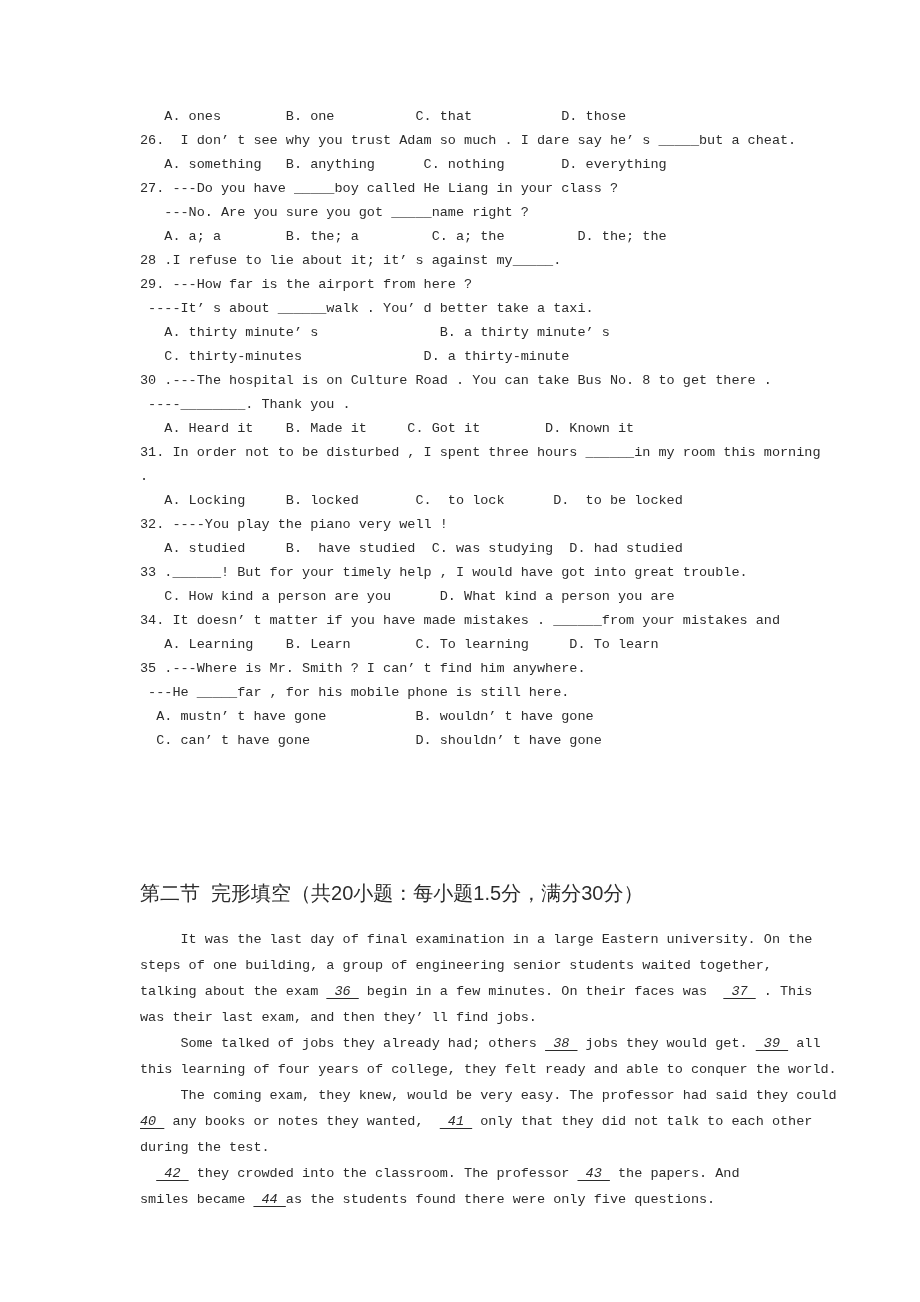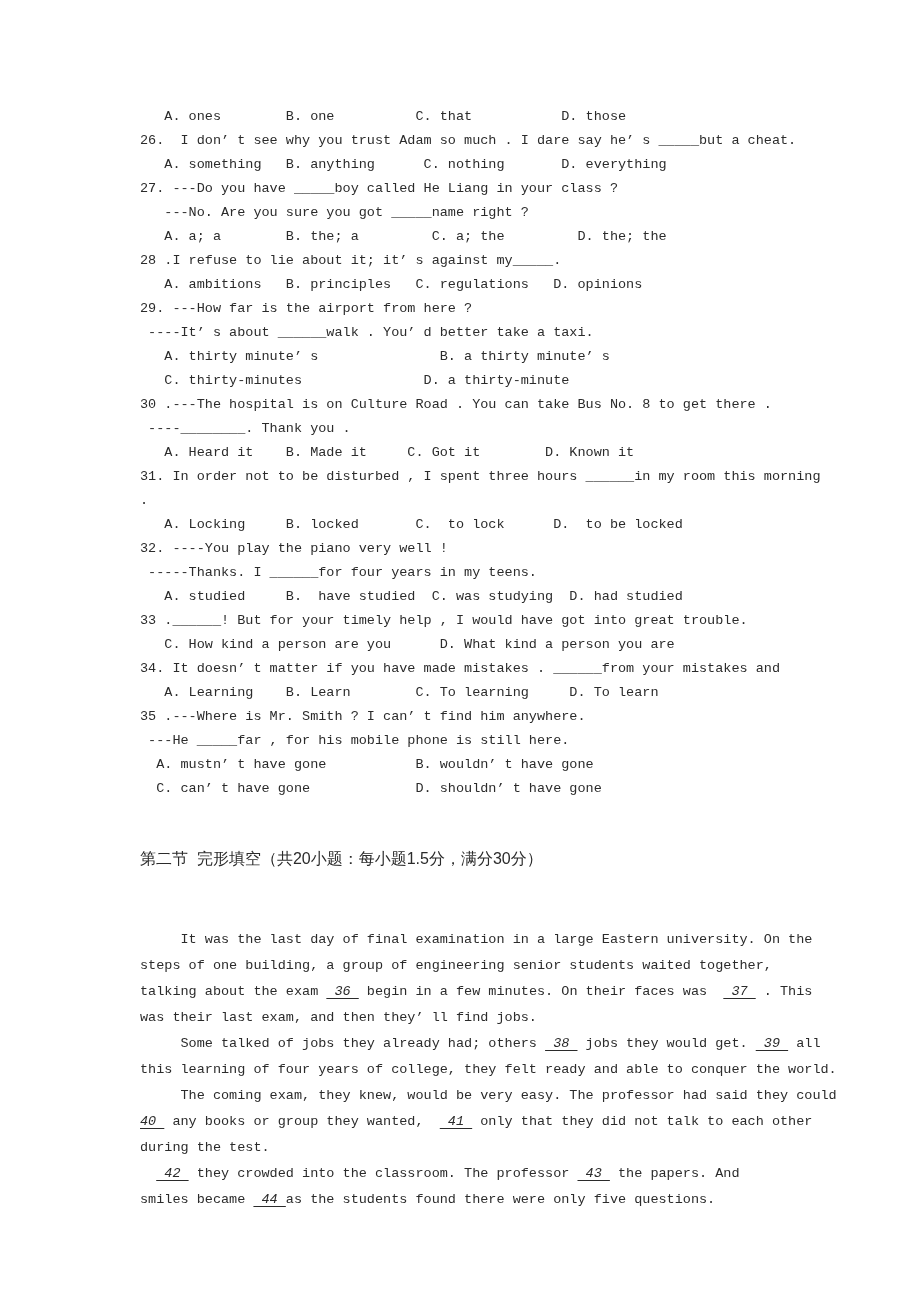--- a/index.html
+++ b/index.html
@@ -8,22 +8,22 @@
     width:839px;
     height:1302px;
     background:#ffffff;
     color:#2b2b2b;
     font-family:"Liberation Mono","DejaVu Sans Mono",monospace;
     overflow:hidden;
   }
   .block{position:absolute;left:140px;}
   .block-questions{top:105px;}
   .block-heading{
-    top:847px;
-    font-size:16px;
+    top:881px;
+    font-size:20px;
     line-height:24px;
     white-space:pre;
     font-family:"Liberation Sans","DejaVu Sans",sans-serif;
   }
   .block-passage{top:927px;}
   .line{
     white-space:pre;
     font-size:13.5px;
     line-height:24px;
     letter-spacing:0;
@@ -41,33 +41,31 @@
 
 <div class="page">
   <div class="block block-questions" id="grammar-lines">
       <div class="line"><span>   A. ones        B. one          C. that           D. those</span></div>
       <div class="line"><span>26.  I don’ t see why you trust Adam so much . I dare say he’ s _____but a cheat.</span></div>
       <div class="line"><span>   A. something   B. anything      C. nothing       D. everything</span></div>
       <div class="line"><span>27. ---Do you have _____boy called He Liang in your class ?</span></div>
       <div class="line"><span>   ---No. Are you sure you got _____name right ?</span></div>
       <div class="line"><span>   A. a; a        B. the; a         C. a; the         D. the; the</span></div>
       <div class="line"><span>28 .I refuse to lie about it; it’ s against my_____.</span></div>
-      <div class="line"><span>   A. ambitions   B. principles   C. regulations   D. opinions</span></div>
       <div class="line"><span>29. ---How far is the airport from here ?</span></div>
       <div class="line"><span> ----It’ s about ______walk . You’ d better take a taxi.</span></div>
       <div class="line"><span>   A. thirty minute’ s               B. a thirty minute’ s</span></div>
       <div class="line"><span>   C. thirty-minutes               D. a thirty-minute</span></div>
       <div class="line"><span>30 .---The hospital is on Culture Road . You can take Bus No. 8 to get there .</span></div>
       <div class="line"><span> ----________. Thank you .</span></div>
       <div class="line"><span>   A. Heard it    B. Made it     C. Got it        D. Known it</span></div>
       <div class="line"><span>31. In order not to be disturbed , I spent three hours ______in my room this morning</span></div>
       <div class="line"><span>.</span></div>
       <div class="line"><span>   A. Locking     B. locked       C.  to lock      D.  to be locked</span></div>
       <div class="line"><span>32. ----You play the piano very well !</span></div>
-      <div class="line"><span> -----Thanks. I ______for four years in my teens.</span></div>
       <div class="line"><span>   A. studied     B.  have studied  C. was studying  D. had studied</span></div>
       <div class="line"><span>33 .______! But for your timely help , I would have got into great trouble.</span></div>
       <div class="line"><span>   C. How kind a person are you      D. What kind a person you are</span></div>
       <div class="line"><span>34. It doesn’ t matter if you have made mistakes . ______from your mistakes and</span></div>
       <div class="line"><span>   A. Learning    B. Learn        C. To learning     D. To learn</span></div>
       <div class="line"><span>35 .---Where is Mr. Smith ? I can’ t find him anywhere.</span></div>
       <div class="line"><span> ---He _____far , for his mobile phone is still here.</span></div>
       <div class="line"><span>  A. mustn’ t have gone           B. wouldn’ t have gone</span></div>
       <div class="line"><span>  C. can’ t have gone             D. shouldn’ t have gone</span></div>
     </div>
@@ -75,18 +73,18 @@
   <div class="block block-heading">第二节  完形填空（共20小题：每小题1.5分，满分30分）</div>
 
   <div class="block block-passage" id="cloze-lines">
       <div class="line"><span>     It was the last day of final examination in a large Eastern university. On the</span></div>
       <div class="line"><span>steps of one building, a group of engineering senior students waited together,</span></div>
       <div class="line"><span>talking about the exam </span><span class="blank-num"> 36 </span><span> begin in a few minutes. On their faces was  </span><span class="blank-num"> 37 </span><span> . This</span></div>
       <div class="line"><span>was their last exam, and then they’ ll find jobs.</span></div>
       <div class="line"><span>     Some talked of jobs they already had; others </span><span class="blank-num"> 38 </span><span> jobs they would get. </span><span class="blank-num"> 39 </span><span> all</span></div>
       <div class="line"><span>this learning of four years of college, they felt ready and able to conquer the world.</span></div>
       <div class="line"><span>     The coming exam, they knew, would be very easy. The professor had said they could</span></div>
-      <div class="line"><span class="blank-num">40 </span><span> any books or group they wanted,  </span><span class="blank-num"> 41 </span><span> only that they did not talk to each other</span></div>
+      <div class="line"><span class="blank-num">40 </span><span> any books or notes they wanted,  </span><span class="blank-num"> 41 </span><span> only that they did not talk to each other</span></div>
       <div class="line"><span>during the test.</span></div>
       <div class="line"><span>  </span><span class="blank-num"> 42 </span><span> they crowded into the classroom. The professor </span><span class="blank-num"> 43 </span><span> the papers. And</span></div>
       <div class="line"><span>smiles became </span><span class="blank-num"> 44 </span><span>as the students found there were only five questions.</span></div>
     </div>
 </div>
 
 </body></html>

